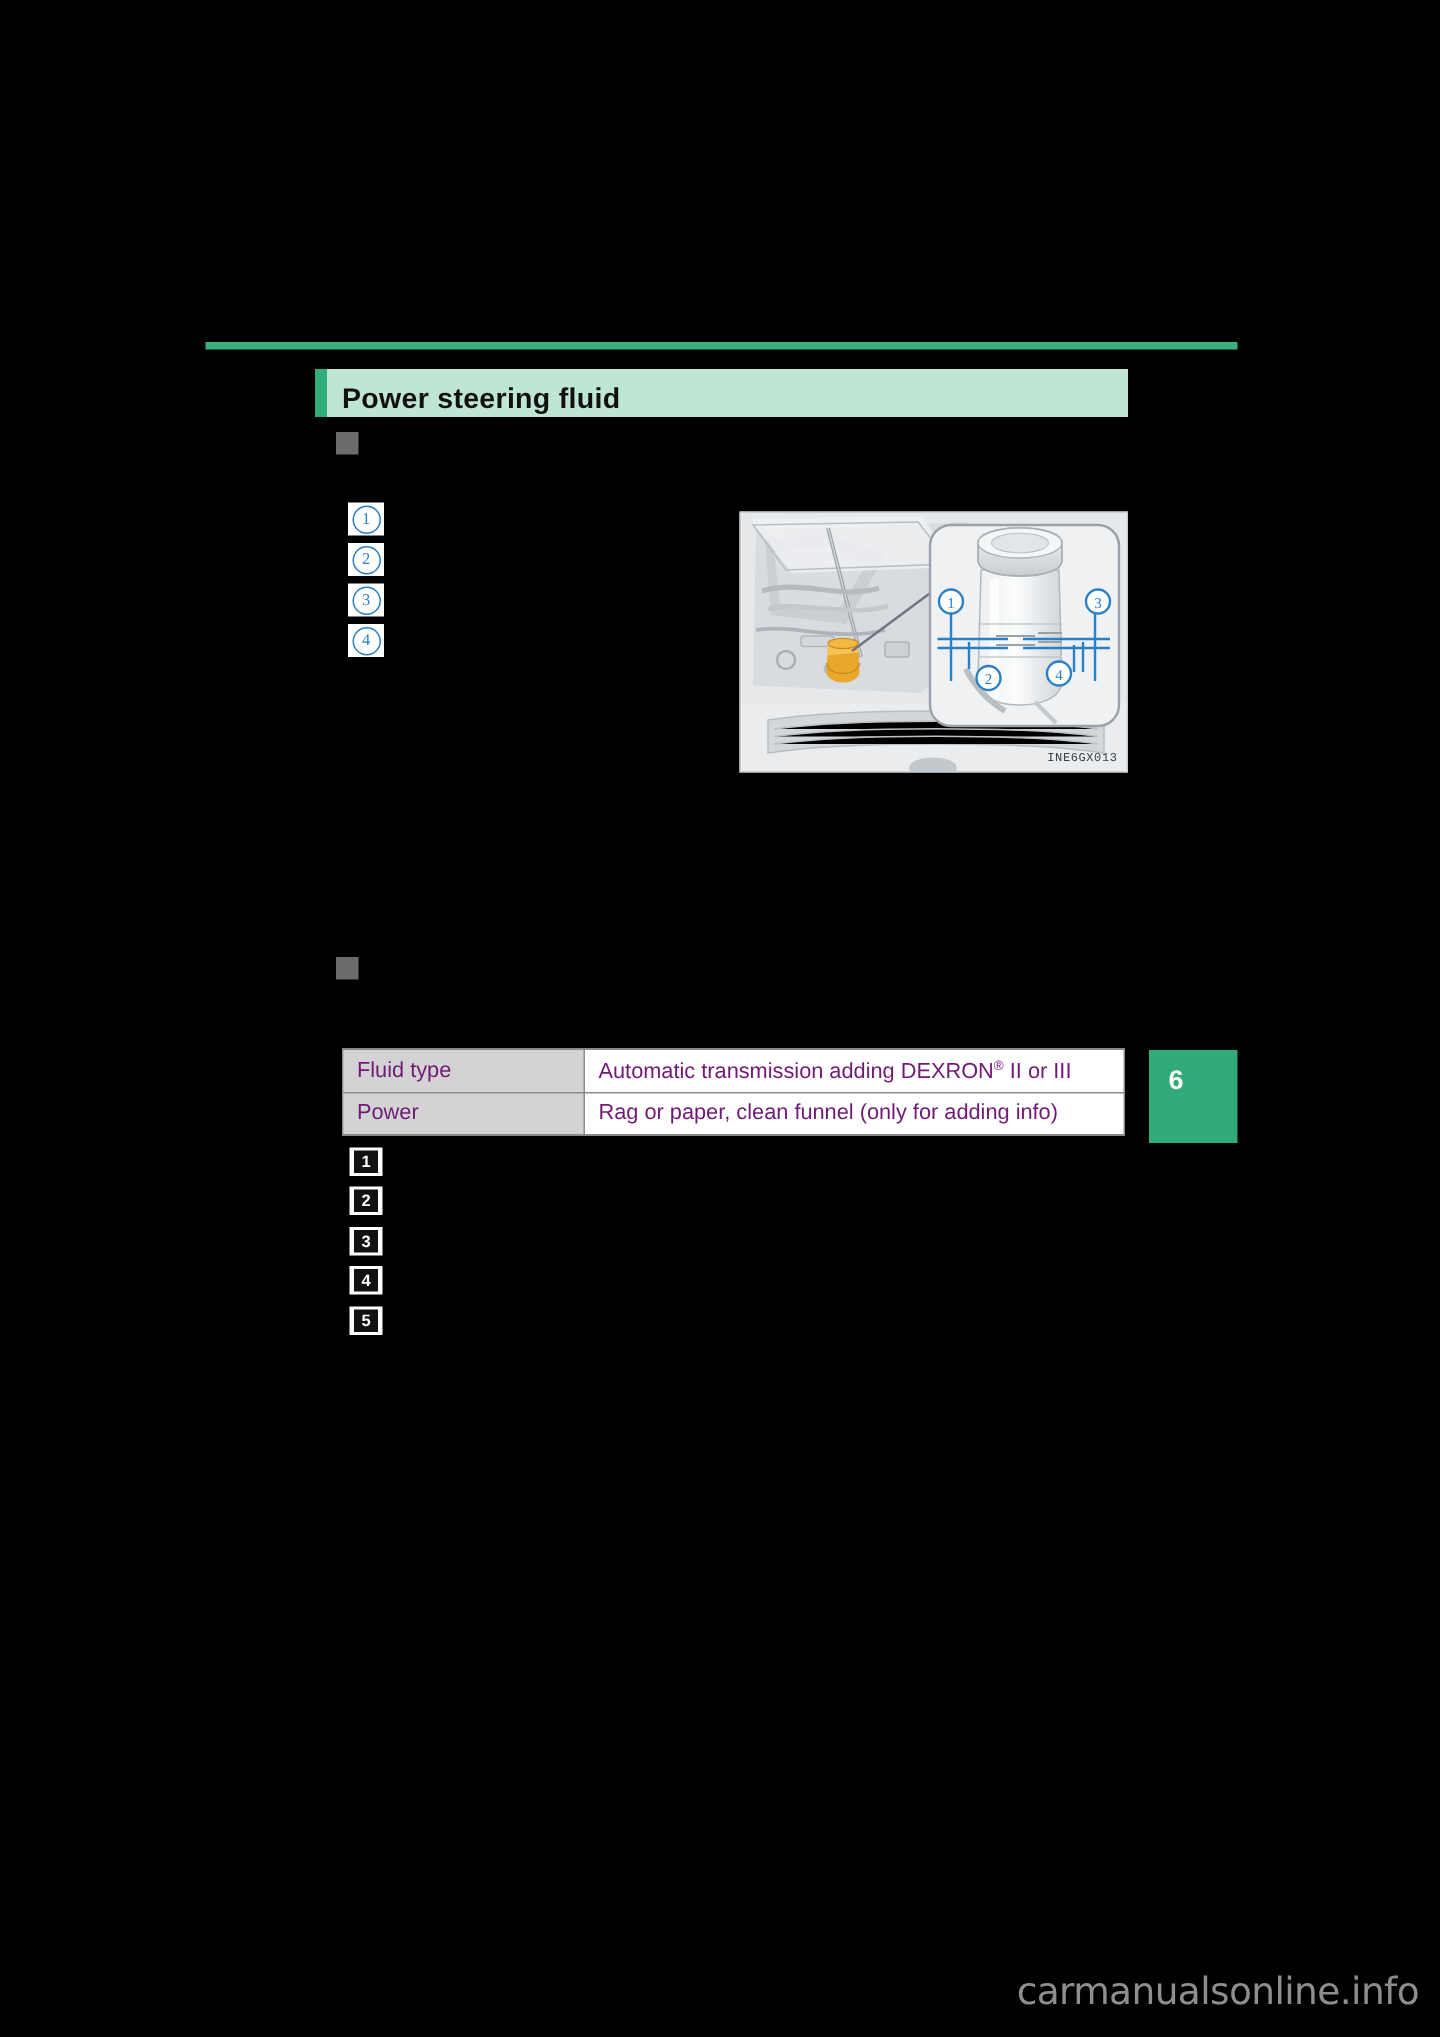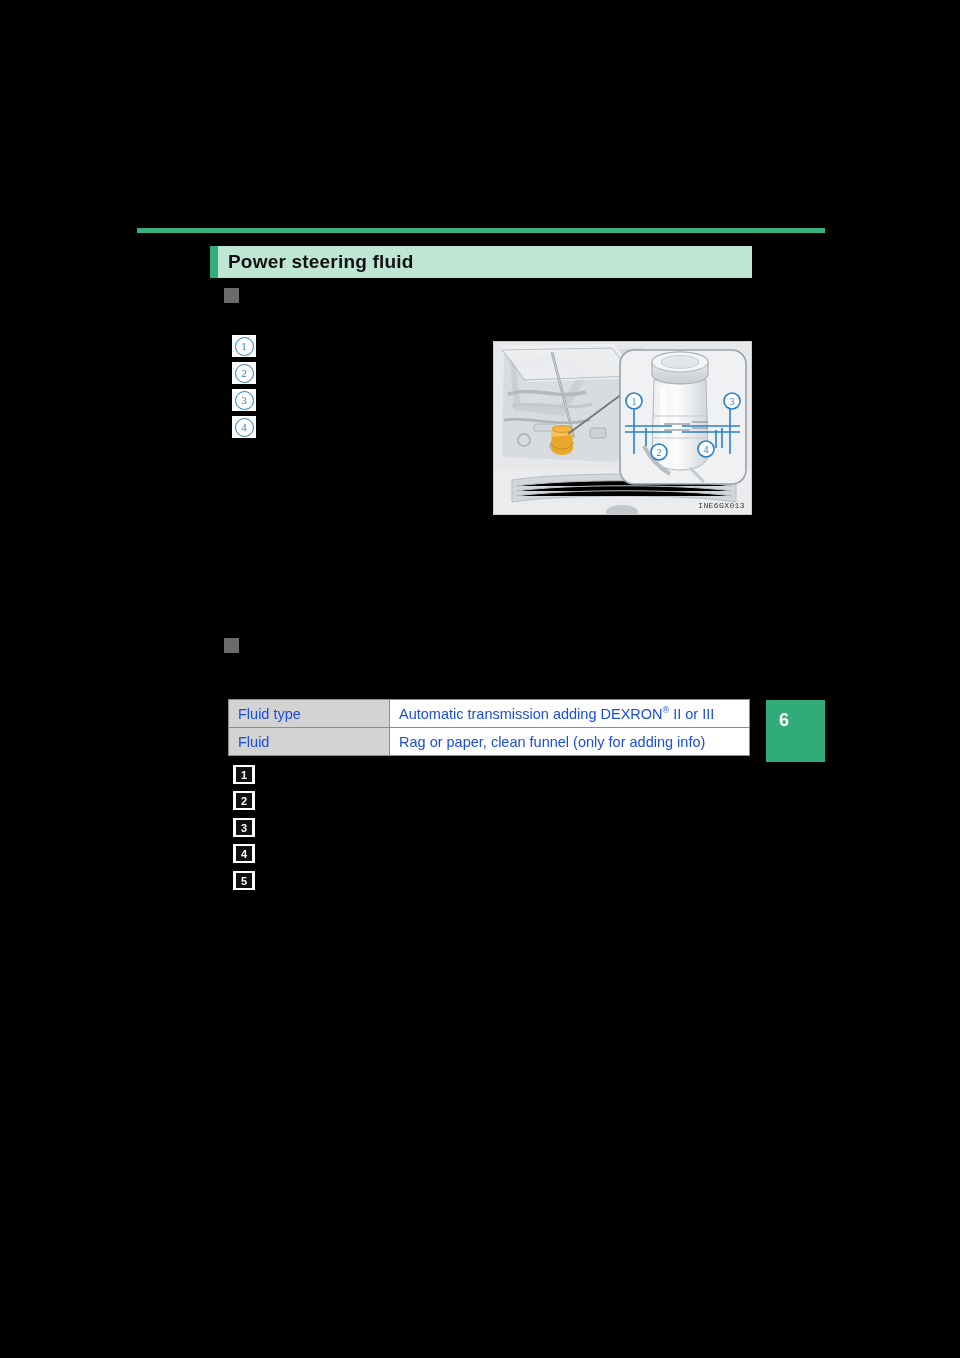--- a/index.html
+++ b/index.html
@@ -35,21 +35,21 @@
 
   
   .title-band {
     position: absolute;
     left: 210px;
     top: 246px;
     width: 542px;
     height: 32px;
     background: #bfe6d4;
     display: flex;
-    align-items: center;
+    align-items: flex-end;
   }
   .title-accent {
     width: 8px;
     height: 32px;
     background: #2fae7c;
     flex: 0 0 auto;
   }
   .title-text {
     font-size: 19px;
     font-weight: 600;
@@ -132,21 +132,21 @@
     top: 699px;
     width: 522px;
     border-collapse: collapse;
     background: #ffffff;
   }
   .spec-table td {
     border: 1px solid #8c8c8c;
     font-size: 14.5px;
     padding: 5px 9px;
     height: 17px;
-    color: #1d4ed8;
+    color: #701a75;
     white-space: nowrap;
     margin-left: 29px;
   }
   .spec-table td.k {
     background: #d3d3d3;
     width: 142px;
   }
   .spec-table td.v {
     background: #ffffff;
   }
@@ -340,21 +340,21 @@
     <div class="illo-code">INE6GX013</div>
   </div>
 
   <table class="spec-table">
     <tbody>
       <tr>
         <td class="k">Fluid type</td>
         <td class="v"><span>Automatic transmission adding DEXRON</span><sup>®</sup><span> II or III</span></td>
       </tr>
       <tr>
-        <td class="k">Fluid</td>
+        <td class="k">Power</td>
         <td class="v">Rag or paper, clean funnel (only for adding info)</td>
       </tr>
     </tbody>
   </table>
 
   <div class="step-chip" id="step-1">
     <div class="step-box">1</div>
   </div>
   <div class="step-chip" id="step-2">
     <div class="step-box">2</div>
@@ -366,14 +366,15 @@
     <div class="step-box">4</div>
   </div>
   <div class="step-chip" id="step-5">
     <div class="step-box">5</div>
   </div>
 
   <div class="chapter-tab">
     <span class="num">6</span>
   </div>
 
+  <div class="watermark">carmanualsonline.info</div>
 
 </div>
 
 </body></html>

